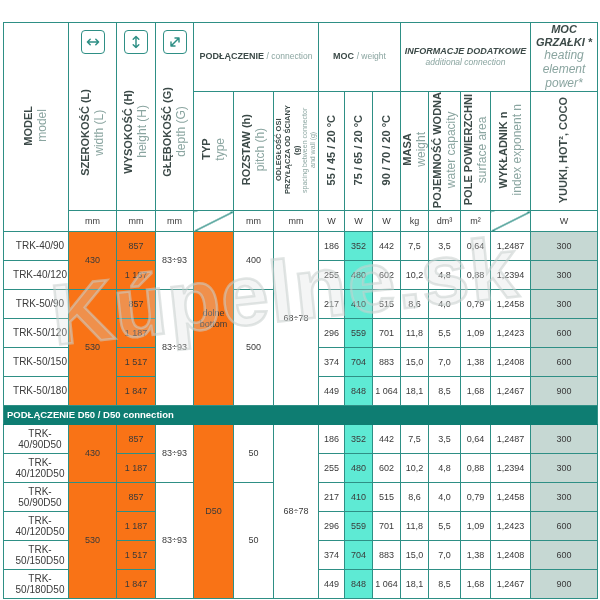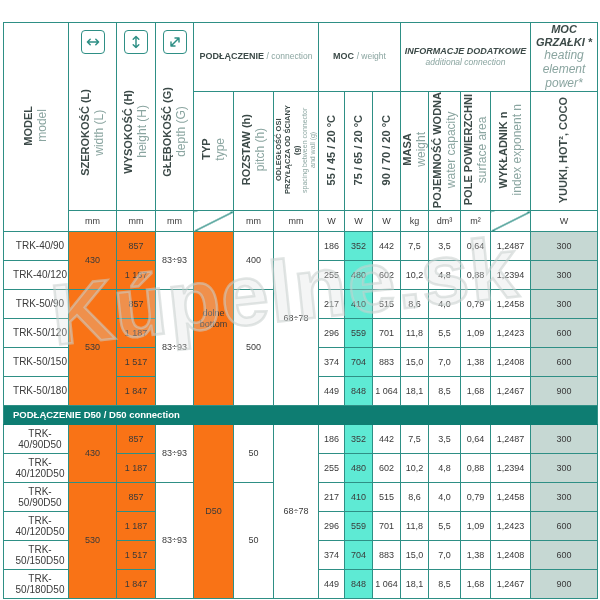--- a/index.html
+++ b/index.html
@@ -16,21 +16,21 @@
   
   td.sage{background:#f97316;}
   td.lt{background:#5eead4;}
   td.htr{background:#c6d8d3;text-align:center;}
   
   tr.hA td{height:58px;}
   tr.hB td{height:103px;}
   tr.hU td{height:20px;font-size:9px;}
   tr.dr td{height:28px;}
   tr.band td{height:18px;background:#0e7d72;border-color:#0e7d72 #2e8f85;text-align:left;
-    color:#ffffff;font-weight:bold;font-size:9.5px;padding-left:9px;}
+    color:#ffffff;font-weight:bold;font-size:9.5px;padding-left:3px;}
   .pl{font-weight:bold;color:#3c4a48;font-size:11px;}
   .en{color:#8aa5a0;font-size:12px;font-weight:normal;}
   .hband .pl{font-size:9px;}
   .hband .en{font-size:8.5px;}
   .stack{display:flex;flex-direction:column;align-items:center;justify-content:center;gap:1px;font-style:italic;}
   
   .vt{display:inline-block;writing-mode:vertical-rl;transform:rotate(180deg);
       white-space:nowrap;line-height:1.2;}
   .vt > span{display:block;}
   .vt.wrap{white-space:normal;max-height:98px;}

